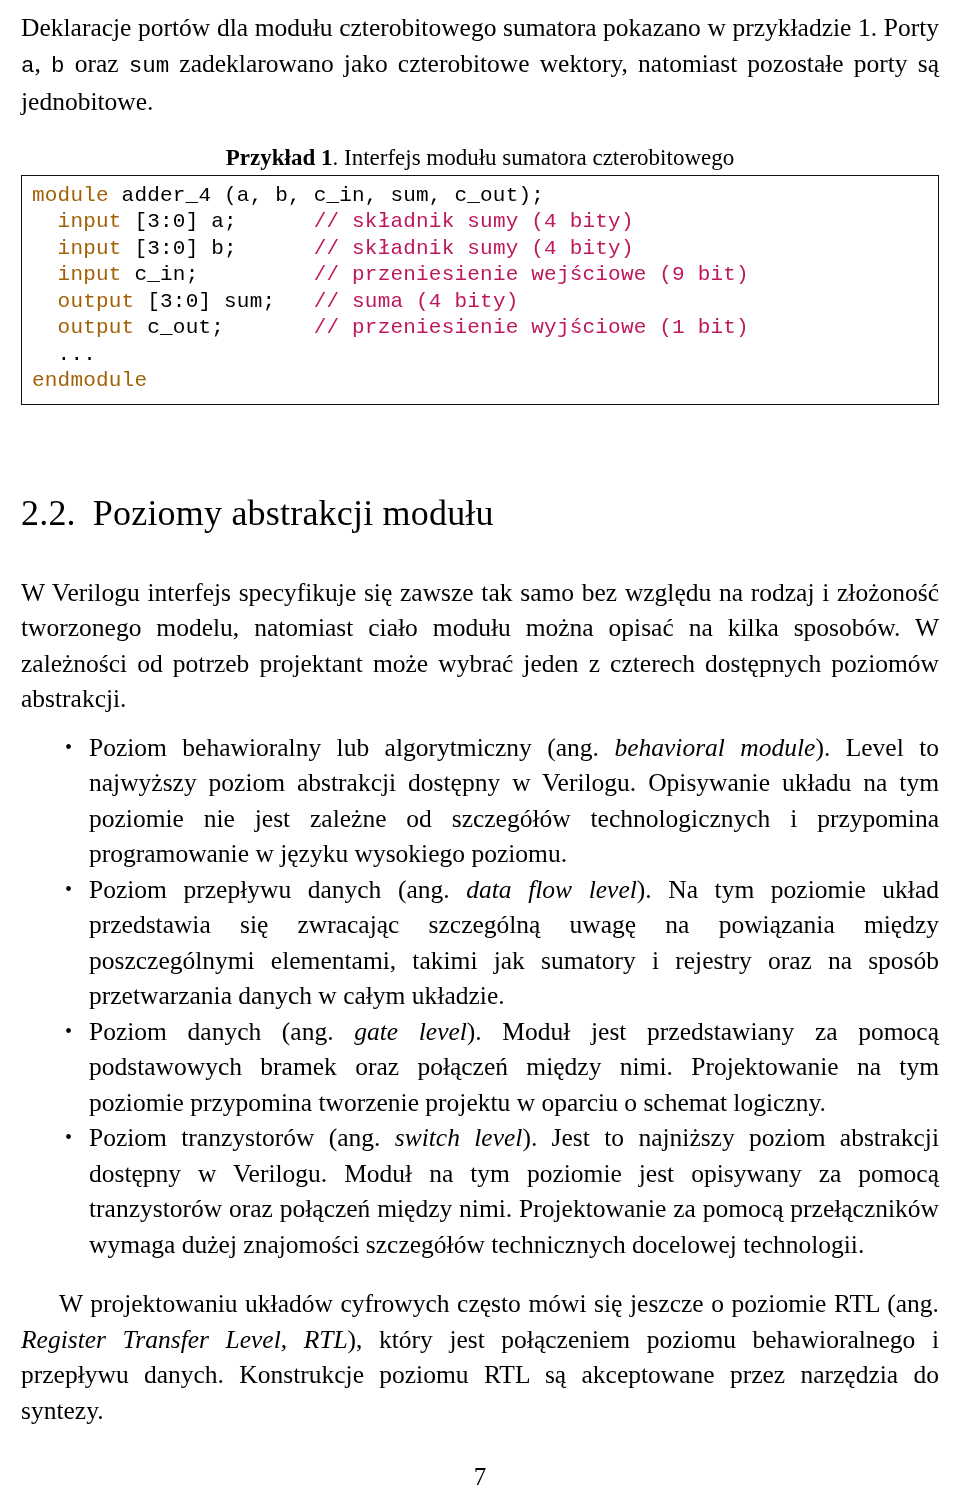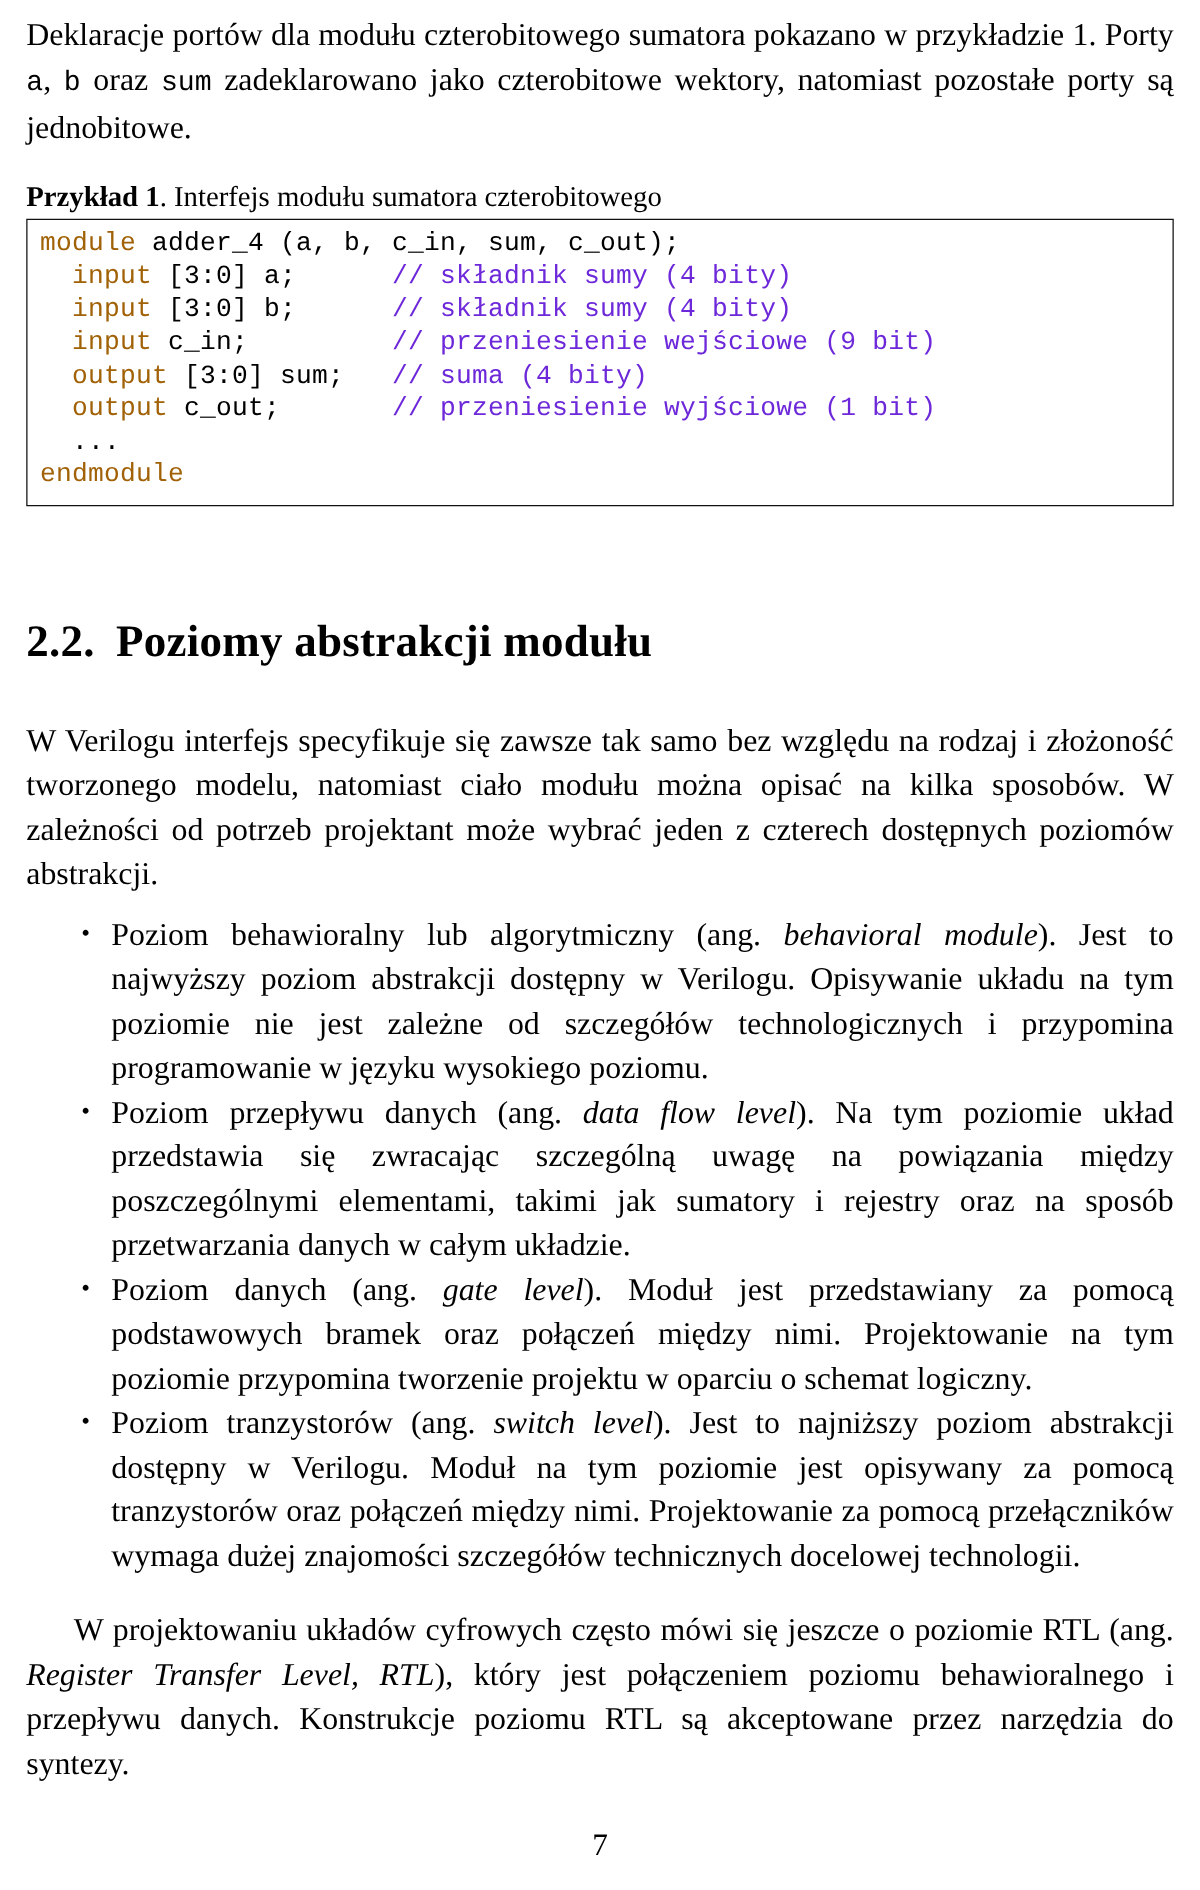--- a/index.html
+++ b/index.html
@@ -36,21 +36,21 @@
   p.indent { text-indent: 38px; }
 
   .mono {
     font-family: "Liberation Mono", "DejaVu Sans Mono", monospace;
     font-size: 22.5px;
   }
   .ital { font-style: italic; }
 
   
   .example-caption {
-    text-align: left;
+    text-align: center;
     font-size: 23px;
     line-height: 28px;
     margin: 0;
     padding: 0 0 3px 0;
   }
   .example-caption b { font-weight: bold; }
 
   
   .codebox {
     border: 1.3px solid #111111;
@@ -62,26 +62,26 @@
   pre.code {
     margin: 0;
     font-family: "Liberation Mono", "DejaVu Sans Mono", monospace;
     font-size: 21px;
     line-height: 26.5px;
     white-space: pre;
     color: #000000;
     letter-spacing: 0.2px;
   }
   .kw  { color: #a16207; }
-  .cmt { color: #6d28d9; }
+  .cmt { color: #be185d; }
 
   
   h2.section {
     font-size: 36px;
-    font-weight: bold;
+    font-weight: normal;
     line-height: 44px;
     margin: 0;
     padding: 0;
     letter-spacing: 0.2px;
   }
   h2.section .secnum { margin-right: 17px; }
 
   
   ul.levels {
     list-style: none;
@@ -155,21 +155,21 @@
     <span class="secnum">2.2.</span><span>Poziomy abstrakcji modułu</span>
   </h2>
 
   <div class="sp-section-to-para"></div>
 
   <p class="body">W Verilogu interfejs specyfikuje się zawsze tak samo bez względu na rodzaj i złożoność tworzonego modelu, natomiast ciało modułu można opisać na kilka sposobów. W zależności od potrzeb projektant może wybrać jeden z czterech dostępnych poziomów abstrakcji.</p>
 
   <div class="sp-para-to-list"></div>
 
   <ul class="levels" id="levels-list">
-      <li><span class="bullet">•</span><span>Poziom behawioralny lub algorytmiczny (ang. </span><span class="ital">behavioral module</span><span>). Jest to najwyższy poziom abstrakcji dostępny w Verilogu. Opisywanie układu na tym poziomie nie jest zależne od szczegółów technologicznych i przypomina programowanie w języku wysokiego poziomu.</span></li>
+      <li><span class="bullet">•</span><span>Poziom behawioralny lub algorytmiczny (ang. </span><span class="ital">behavioral module</span><span>). Level to najwyższy poziom abstrakcji dostępny w Verilogu. Opisywanie układu na tym poziomie nie jest zależne od szczegółów technologicznych i przypomina programowanie w języku wysokiego poziomu.</span></li>
       <li><span class="bullet">•</span><span>Poziom przepływu danych (ang. </span><span class="ital">data flow level</span><span>). Na tym poziomie układ przedstawia się zwracając szczególną uwagę na powiązania między poszczególnymi elementami, takimi jak sumatory i rejestry oraz na sposób przetwarzania danych w całym układzie.</span></li>
       <li><span class="bullet">•</span><span>Poziom danych (ang. </span><span class="ital">gate level</span><span>). Moduł jest przedstawiany za pomocą podstawowych bramek oraz połączeń między nimi. Projektowanie na tym poziomie przypomina tworzenie projektu w oparciu o schemat logiczny.</span></li>
       <li><span class="bullet">•</span><span>Poziom tranzystorów (ang. </span><span class="ital">switch level</span><span>). Jest to najniższy poziom abstrakcji dostępny w Verilogu. Moduł na tym poziomie jest opisywany za pomocą tranzystorów oraz połączeń między nimi. Projektowanie za pomocą przełączników wymaga dużej znajomości szczegółów technicznych docelowej technologii.</span></li>
     </ul>
 
   <div class="sp-list-to-para"></div>
 
   <p class="body indent">
     <span>W projektowaniu układów cyfrowych często mówi się jeszcze o poziomie RTL (ang. </span><span class="ital">Register Transfer Level, RTL</span><span>), który jest połączeniem poziomu behawioralnego i przepływu danych. Konstrukcje poziomu RTL są akceptowane przez narzędzia do syntezy.</span>
   </p>

